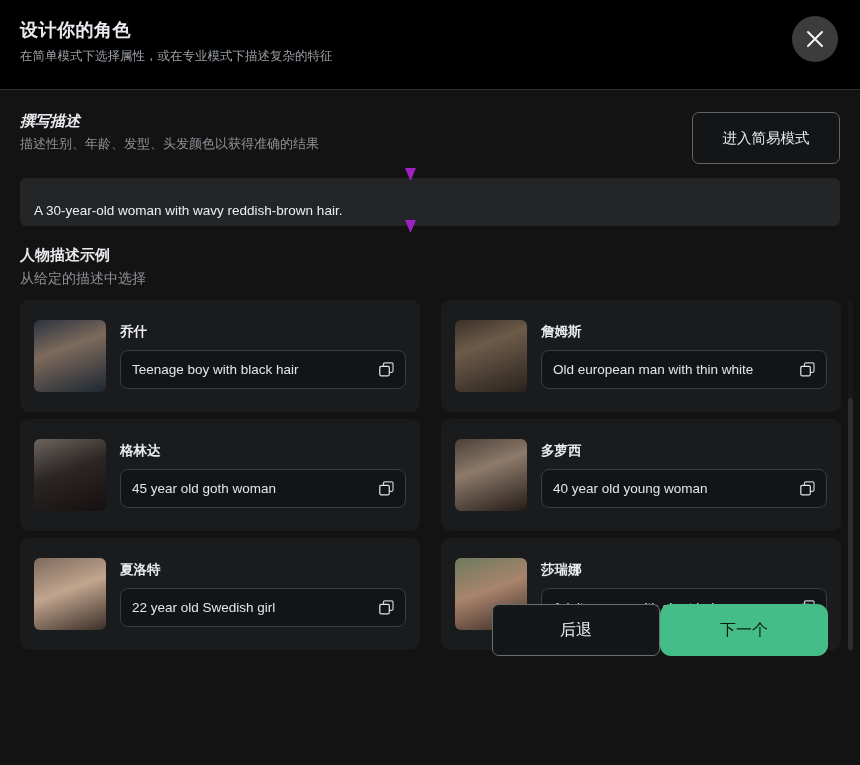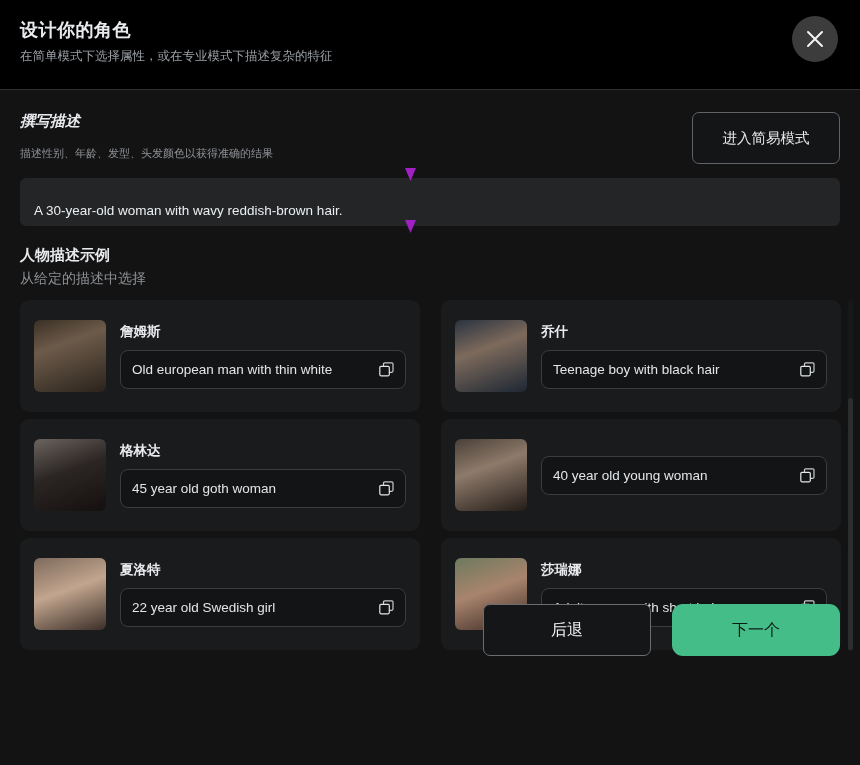--- a/index.html
+++ b/index.html
@@ -57,22 +57,22 @@
     justify-content: space-between;
   }
   .section-title {
     font-size: 15px;
     font-weight: bold;
     color: #e8eaed;
     line-height: 21px;
     font-style: italic;
   }
   .section-sub {
-    margin-top: 14px;
-    font-size: 11px;
+    margin-top: 5px;
+    font-size: 13px;
     color: #8d9195;
     line-height: 16px;
   }
   .mode-btn {
     width: 148px;
     height: 52px;
     background: #141516;
     border: 1px solid #5f6368;
     border-radius: 7px;
     color: #e8eaed;
@@ -196,22 +196,21 @@
   }
 
   
   .footer {
     position: absolute;
     left: 0; right: 0; bottom: 0;
     height: 90px;
     display: flex;
     align-items: center;
     justify-content: flex-end;
-    gap: 21px;
-    padding-right: 20px;
+    padding-right: 32px;
   }
   .btn-back {
     width: 168px; height: 52px;
     background: #151617;
     border: 1px solid #6a6e72;
     border-radius: 7px;
     color: #f1f3f4;
     font-size: 16px;
     font-family: "Liberation Sans", sans-serif;
     cursor: pointer;
@@ -260,61 +259,62 @@
     </svg>
   </div>
 
   <div class="examples-head">
     <div class="examples-title">人物描述示例</div>
     <div class="examples-sub">从给定的描述中选择</div>
   </div>
 
   <div class="grid" id="cards-grid">
     <div class="card">
+        <div class="thumb" style="background-image:linear-gradient(160deg,#2a3340 0%,#7d6a5c 40%,#1d2733 100%)"></div>
+        <div class="card-main">
+          <div class="card-name">乔什</div>
+          <div class="desc-box">
+            <span class="desc-text">Teenage boy with black hair</span>
+            <svg class="copy-icon" width="15" height="15" viewBox="0 0 15 15">
+              <rect x="4.5" y="0.8" width="9.5" height="9.5" rx="1.2" fill="none" stroke="#c9ccd0" stroke-width="1.2"></rect>
+              <rect x="0.8" y="4.3" width="9.5" height="9.5" rx="1.2" fill="#131415" stroke="#e3e6e8" stroke-width="1.2"></rect>
+            </svg>
+          </div>
+        </div>
+      </div>
+      <div class="card">
         <div class="thumb" style="background-image:linear-gradient(160deg,#3a3026 0%,#6d5b4a 35%,#2a231c 100%)"></div>
         <div class="card-main">
           <div class="card-name">詹姆斯</div>
           <div class="desc-box">
             <span class="desc-text">Old european man with thin white</span>
             <svg class="copy-icon" width="15" height="15" viewBox="0 0 15 15">
               <rect x="4.5" y="0.8" width="9.5" height="9.5" rx="1.2" fill="none" stroke="#c9ccd0" stroke-width="1.2"></rect>
               <rect x="0.8" y="4.3" width="9.5" height="9.5" rx="1.2" fill="#131415" stroke="#e3e6e8" stroke-width="1.2"></rect>
             </svg>
           </div>
         </div>
       </div>
       <div class="card">
-        <div class="thumb" style="background-image:linear-gradient(160deg,#2a3340 0%,#7d6a5c 40%,#1d2733 100%)"></div>
-        <div class="card-main">
-          <div class="card-name">乔什</div>
-          <div class="desc-box">
-            <span class="desc-text">Teenage boy with black hair</span>
-            <svg class="copy-icon" width="15" height="15" viewBox="0 0 15 15">
-              <rect x="4.5" y="0.8" width="9.5" height="9.5" rx="1.2" fill="none" stroke="#c9ccd0" stroke-width="1.2"></rect>
-              <rect x="0.8" y="4.3" width="9.5" height="9.5" rx="1.2" fill="#131415" stroke="#e3e6e8" stroke-width="1.2"></rect>
-            </svg>
-          </div>
-        </div>
-      </div>
-      <div class="card">
         <div class="thumb" style="background-image:linear-gradient(160deg,#6b645e 0%,#2b2524 45%,#15100f 100%)"></div>
         <div class="card-main">
           <div class="card-name">格林达</div>
           <div class="desc-box">
             <span class="desc-text">45 year old goth woman</span>
             <svg class="copy-icon" width="15" height="15" viewBox="0 0 15 15">
               <rect x="4.5" y="0.8" width="9.5" height="9.5" rx="1.2" fill="none" stroke="#c9ccd0" stroke-width="1.2"></rect>
               <rect x="0.8" y="4.3" width="9.5" height="9.5" rx="1.2" fill="#131415" stroke="#e3e6e8" stroke-width="1.2"></rect>
             </svg>
           </div>
         </div>
       </div>
       <div class="card">
         <div class="thumb" style="background-image:linear-gradient(160deg,#4a4038 0%,#8d7a6a 40%,#241c18 100%)"></div>
         <div class="card-main">
+          <div class="card-name">多萝西</div>
           <div class="desc-box">
             <span class="desc-text">40 year old young woman</span>
             <svg class="copy-icon" width="15" height="15" viewBox="0 0 15 15">
               <rect x="4.5" y="0.8" width="9.5" height="9.5" rx="1.2" fill="none" stroke="#c9ccd0" stroke-width="1.2"></rect>
               <rect x="0.8" y="4.3" width="9.5" height="9.5" rx="1.2" fill="#131415" stroke="#e3e6e8" stroke-width="1.2"></rect>
             </svg>
           </div>
         </div>
       </div>
       <div class="card">

